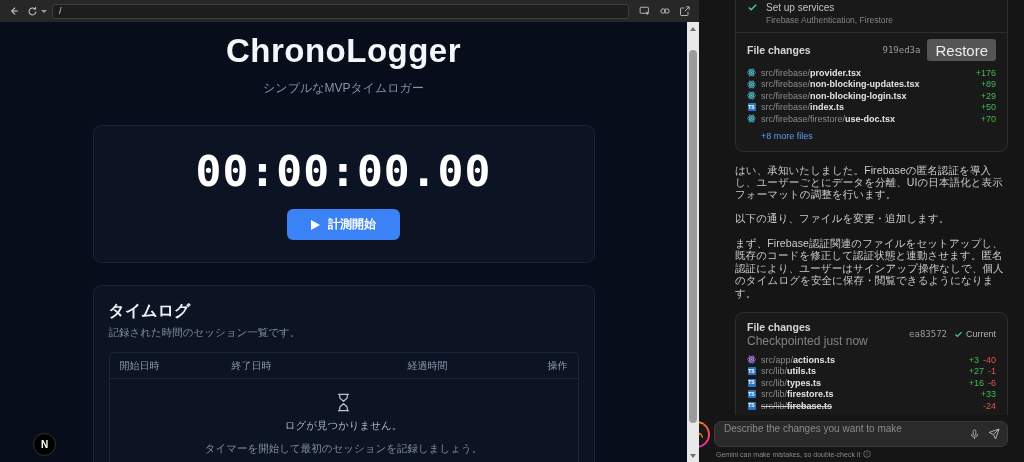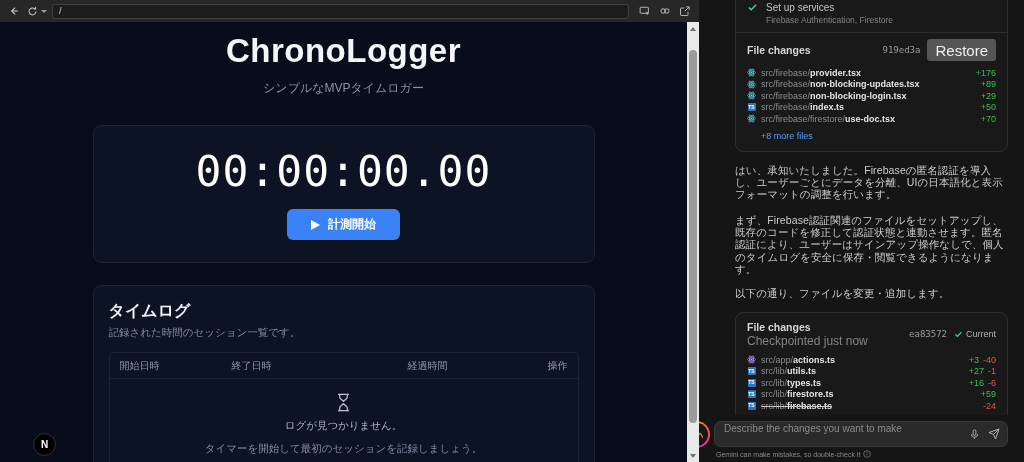--- a/index.html
+++ b/index.html
@@ -15,21 +15,21 @@
   .url-input { flex:1; height:15px; background:#1d1d1d; border:1px solid #3f3f3f; border-radius:3px; color:#cfcfcf; font-size:9px; padding:0 6px; outline:none; font-family:"Liberation Sans", sans-serif; }
   .tb-right { display:flex; align-items:center; gap:6px; margin-left:4px; }
 
   .below { flex:1; display:flex; min-height:0; }
   .preview { width:687px; background:#070d1b; position:relative; overflow:hidden; padding-top:10px; }
   .container { width:502px; margin:0 auto; }
   .app-title { color:#f4f6fa; font-size:33px; font-weight:700; text-align:center; letter-spacing:0.5px; }
   .app-sub { color:#8593a9; font-size:12px; text-align:center; margin-top:10px; }
   .card { background:#0c1322; border:1px solid #1b2336; border-radius:8px; }
   .timer-card { margin-top:28px; padding:24px 0 22px; text-align:center; }
-  .timer-display { color:#ffffff; font-family:"DejaVu Sans Mono", monospace; font-size:43px; line-height:1; letter-spacing:1px; }
+  .timer-display { color:#ffffff; font-family:"DejaVu Sans Mono", monospace; font-size:43px; line-height:1; letter-spacing:1px;font-weight:bold; }
   .start-btn { margin-top:16px; display:inline-flex; align-items:center; gap:8px; background:#3b82f6; color:#fff; border:none; border-radius:6px; font-size:12px; font-weight:600; padding:7px 24px; cursor:pointer; font-family:"Liberation Sans", sans-serif; }
   .log-card { margin-top:22px; padding:15px 15px 14px; }
   .log-title { color:#eef1f6; font-size:16px; font-weight:700; }
   .log-sub { color:#7f8ca1; font-size:10.5px; margin-top:4px; }
   .log-table { margin-top:12px; border:1px solid #1b2336; border-radius:6px; overflow:hidden; }
   .lt-head { display:flex; align-items:center; height:26px; padding:0 10px; border-bottom:1px solid #1b2336; color:#8b99af; font-size:10px; }
   .lt-c1 { width:112px; } .lt-c2 { flex:1; } .lt-c3 { width:100px; text-align:left; } .lt-c4 { width:60px; text-align:right; }
   .lt-empty { padding:14px 0 18px; text-align:center; }
   .lt-empty svg { display:block; margin:0 auto; }
   .empty-title { color:#aab6c8; font-size:10.5px; margin-top:7px; }
@@ -288,22 +288,22 @@
             </span>
           <span class="diffs">
               <span class="add">+70</span>
             </span>
         </div>
       </div>
       <span class="more-link">+8 more files</span>
     </div>
 
     <div class="para p1">はい、承知いたしました。Firebaseの匿名認証を導入し、ユーザーごとにデータを分離、UIの日本語化と表示フォーマットの調整を行います。</div>
+    <div class="para p3">以下の通り、ファイルを変更・追加します。</div>
     <div class="para p2">まず、Firebase認証関連のファイルをセットアップし、既存のコードを修正して認証状態と連動させます。匿名認証により、ユーザーはサインアップ操作なしで、個人のタイムログを安全に保存・閲覧できるようになります。</div>
-    <div class="para p3">以下の通り、ファイルを変更・追加します。</div>
 
     <div class="chat-card card2">
       <div class="fc-head">
         <div>
           <div class="fc-title">File changes</div>
           <div class="fc-sub">Checkpointed just now</div>
         </div>
         <span class="commit">ea83572</span>
         <span class="current">
           <svg width="9" height="9" viewBox="0 0 24 24" fill="none" stroke="#3dd68c" stroke-width="3">
@@ -361,21 +361,21 @@
         </div>
         <div class="fc-row">
           <span class="fc-ic">
               <span class="ts-badge">TS</span>
             </span>
           <span class="fc-path">
               <span class="fc-dir">src/lib/</span>
               <span class="fc-name">firestore.ts</span>
             </span>
           <span class="diffs">
-              <span class="add">+59</span>
+              <span class="add">+33</span>
             </span>
         </div>
         <div class="fc-row deleted">
           <span class="fc-ic">
               <span class="ts-badge">TS</span>
             </span>
           <span class="fc-path">
               <span class="fc-dir">src/lib/</span>
               <span class="fc-name">firebase.ts</span>
             </span>

